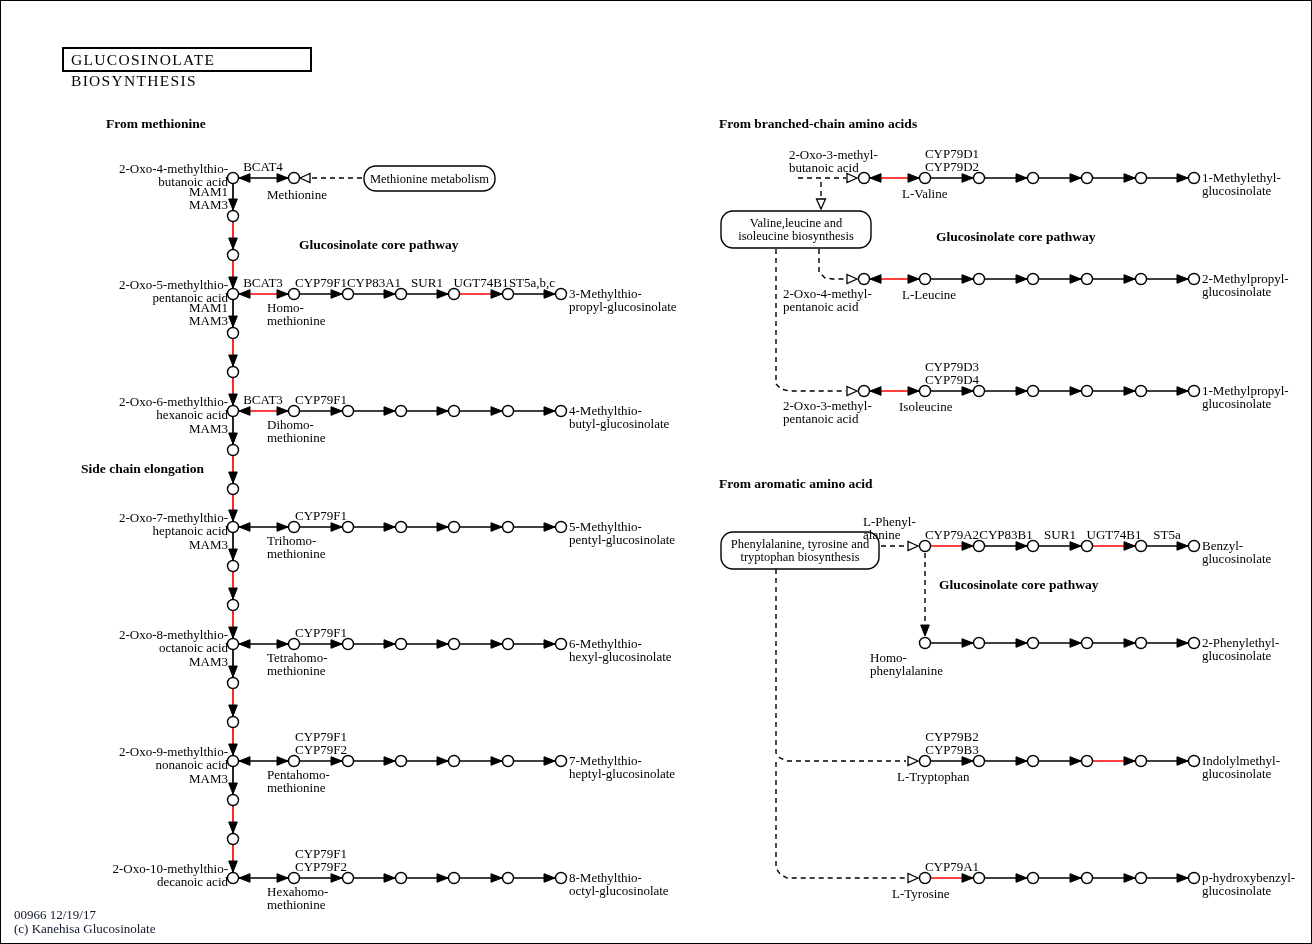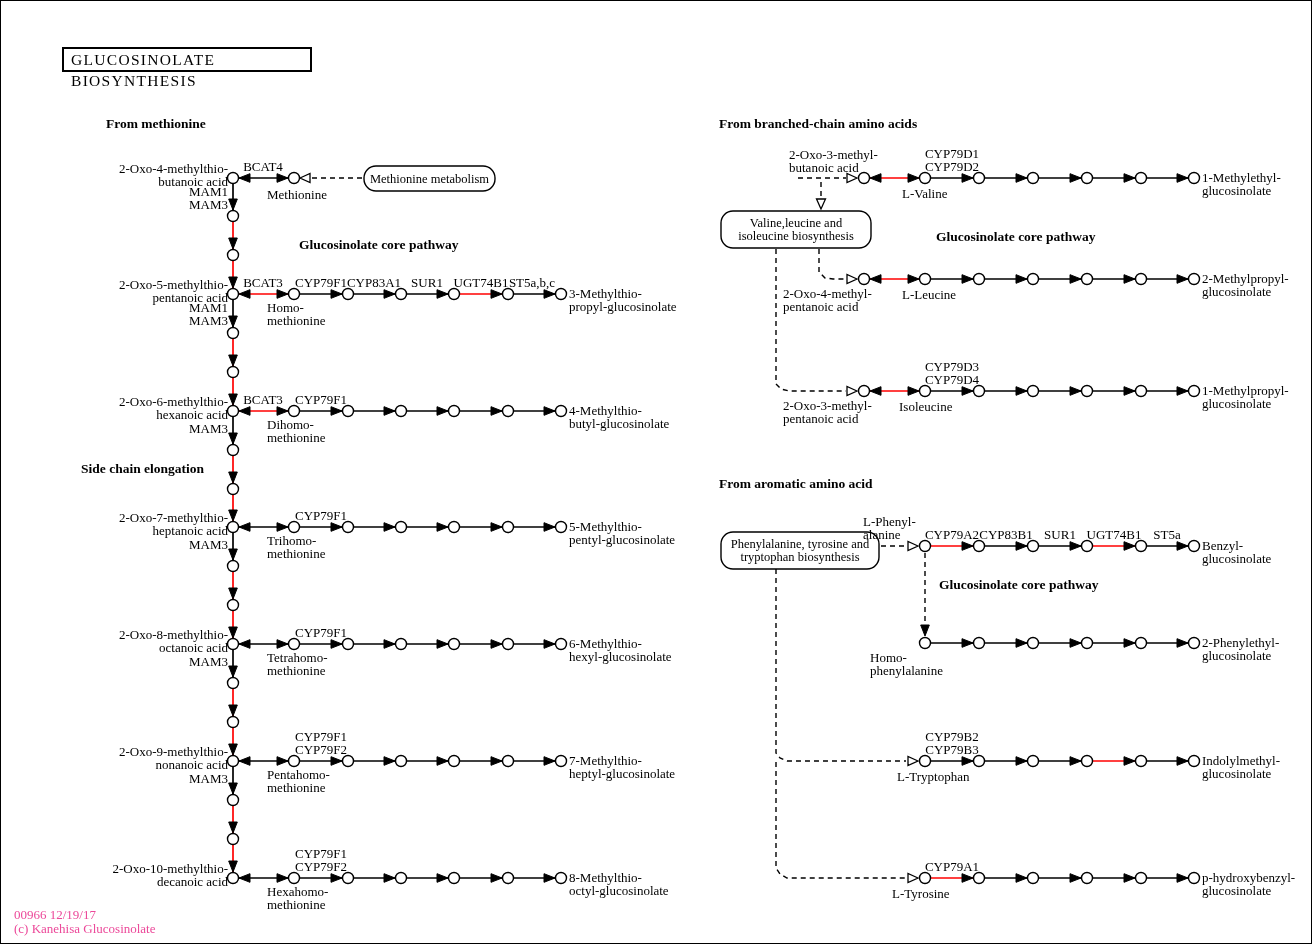--- a/index.html
+++ b/index.html
@@ -2,21 +2,21 @@
 <html><head>
 <meta charset="utf-8">
 <style>
   html,body{margin:0;padding:0;background:#fff;}
   #canvas{position:relative;width:1312px;height:944px;background:#fff;border:1px solid #000;box-sizing:border-box;overflow:hidden;
           font-family:"Liberation Serif","DejaVu Serif",serif;}
   #diagram-svg{position:absolute;left:0;top:0;}
   #diagram-svg text{font-family:"Liberation Serif","DejaVu Serif",serif;fill:#000;}
   #title-box{position:absolute;left:38px;top:46px;width:239px;height:21px;border:2.5px solid #000;
              padding-left:7px;font-size:15.5px;letter-spacing:1.3px;line-height:21px;color:#000;margin-left:23px;}
-  #footer{position:absolute;left:13px;top:907px;font-size:13px;line-height:13.5px;color:#ec4899;}
+  #footer{position:absolute;left:13px;top:907px;font-size:13px;line-height:13.5px;color:#0f172a;}
 </style>
 </head>
 <body>
 
 <div id="canvas">
   <svg id="diagram-svg" width="1312" height="944">
       <polyline points="311,177 361,177" fill="none" stroke="#000000" stroke-width="1.4" stroke-dasharray="5,4"></polyline>
       <polyline points="797,177 845,177" fill="none" stroke="#000000" stroke-width="1.4" stroke-dasharray="5,4"></polyline>
       <polyline points="820,181 820,197" fill="none" stroke="#000000" stroke-width="1.4" stroke-dasharray="5,4"></polyline>
       <polyline points="818,248 818,271 824,277 832,278 845,278" fill="none" stroke="#000000" stroke-width="1.4" stroke-dasharray="5,4"></polyline>

